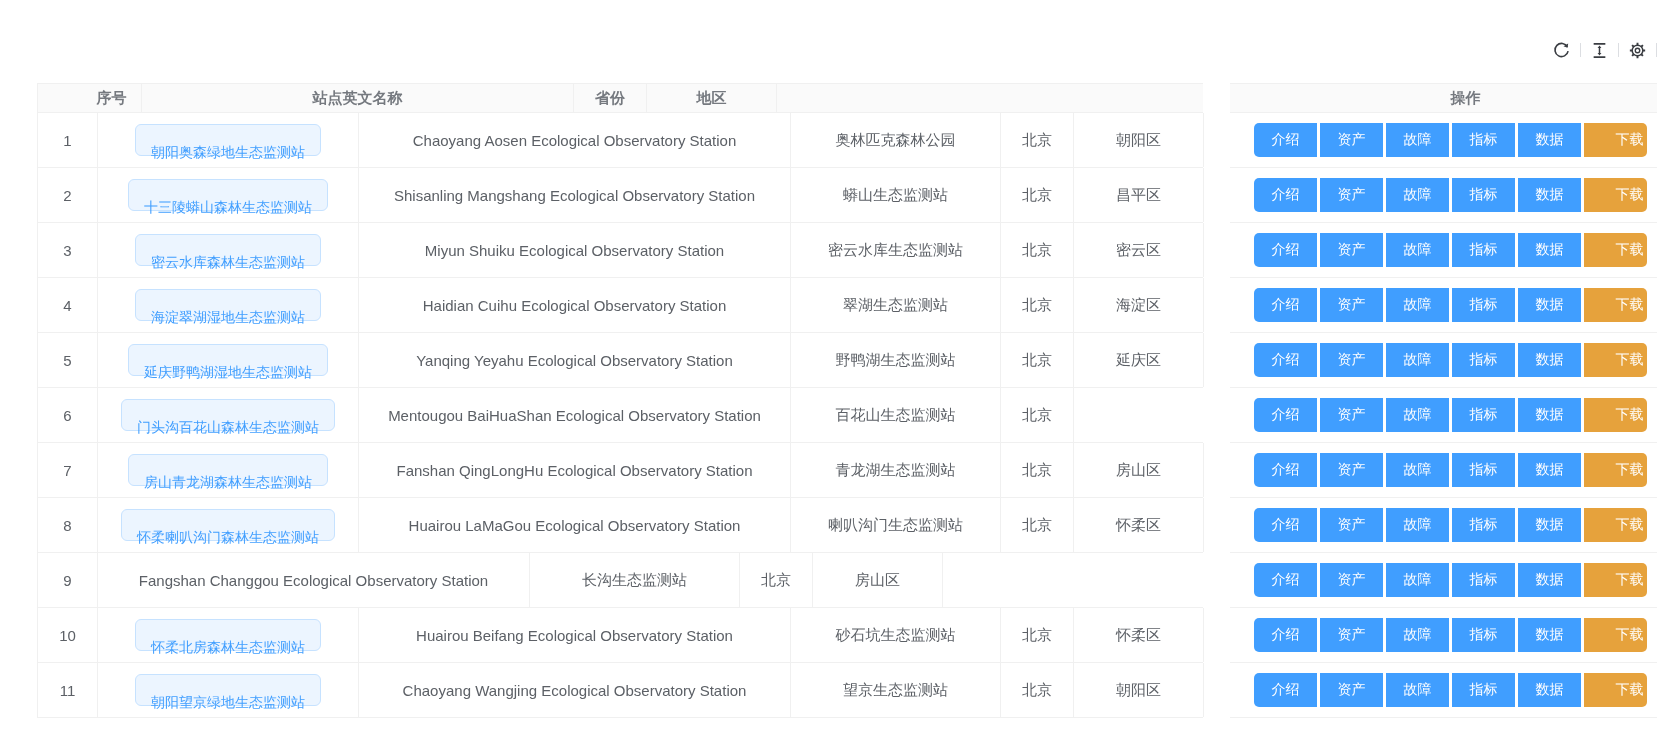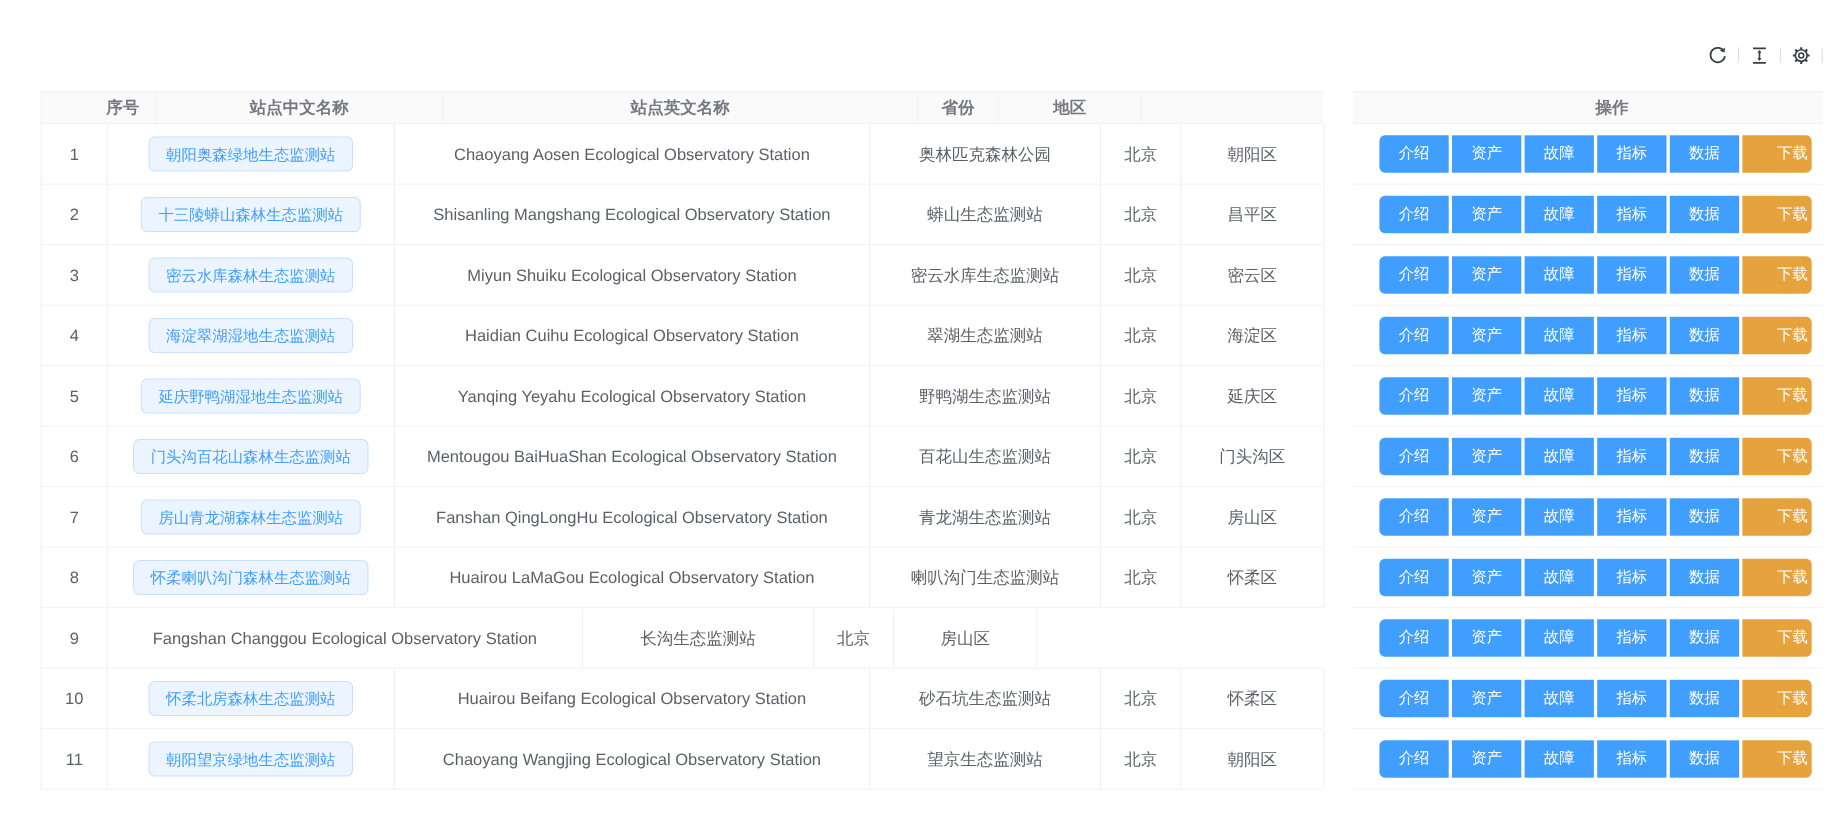--- a/index.html
+++ b/index.html
@@ -29,21 +29,21 @@
   .td{display:flex;align-items:center;justify-content:center;font-size:15px;color:#5c6066;
     border-right:1px solid var(--border,#f0f0f0);box-sizing:border-box;flex:none;overflow:hidden;}
   .col-index{width:60px;}
   .col-zh{width:261px;}
   .col-en{width:432px;}
   .col-abbr{width:210px;}
   .col-prov{width:73px;}
   .col-region{width:130px;}
   
   .pill{background:var(--pill_bg,#ecf5ff);border:1px solid var(--pill_border,#c6e2ff);
-    color:var(--primary,#409eff);border-radius:6px;height:32px;line-height:30px;padding:0 15px;
+    color:var(--primary,#409eff);border-radius:6px;height:32px;line-height:30px;padding:12px 15px;
     font-size:14px;cursor:pointer;white-space:nowrap;box-sizing:border-box;}
   
   .action-tr{align-items:center;padding-left:24px;}
   .btn-group{display:flex;}
   .abtn{width:63px;height:34px;border:none;color:#fff;font-size:14px;margin-right:3px;cursor:pointer;
     padding:0;font-family:inherit;display:flex;align-items:center;justify-content:center;border-radius:0;flex:none;}
   .abtn.primary{background:var(--primary,#409eff);}
   .abtn.warning{background:var(--warning,#e6a23c);margin-right:0;padding-left:28px;}
   .abtn:first-child{border-radius:5px 0 0 5px;}
   .abtn:last-child{border-radius:0 5px 5px 0;}
@@ -81,21 +81,20 @@
       </svg>
     </span>
     <span class="tb-divider"></span>
   </div>
 
   <div class="table-wrap">
 
     <div class="main-table">
       <div class="thead">
         <div class="th col-index">序号</div>
-        <div class="th col-zh">站点中文名称</div>
         <div class="th col-en">站点英文名称</div>
         <div class="th col-prov">省份</div>
         <div class="th col-region">地区</div>
       </div>
       <div class="tbody" id="main-body">
   <div class="tr">
     <div class="td col-index">1</div>
     <div class="td col-zh">
       <span class="pill">朝阳奥森绿地生态监测站</span>
     </div>
@@ -150,21 +149,20 @@
   </div>
 
   <div class="tr">
     <div class="td col-index">6</div>
     <div class="td col-zh">
       <span class="pill">门头沟百花山森林生态监测站</span>
     </div>
     <div class="td col-en">Mentougou BaiHuaShan Ecological Observatory Station</div>
     <div class="td col-abbr">百花山生态监测站</div>
     <div class="td col-prov">北京</div>
-    <div class="td col-region">门头沟区</div>
   </div>
 
   <div class="tr">
     <div class="td col-index">7</div>
     <div class="td col-zh">
       <span class="pill">房山青龙湖森林生态监测站</span>
     </div>
     <div class="td col-en">Fanshan QingLongHu Ecological Observatory Station</div>
     <div class="td col-abbr">青龙湖生态监测站</div>
     <div class="td col-prov">北京</div>

